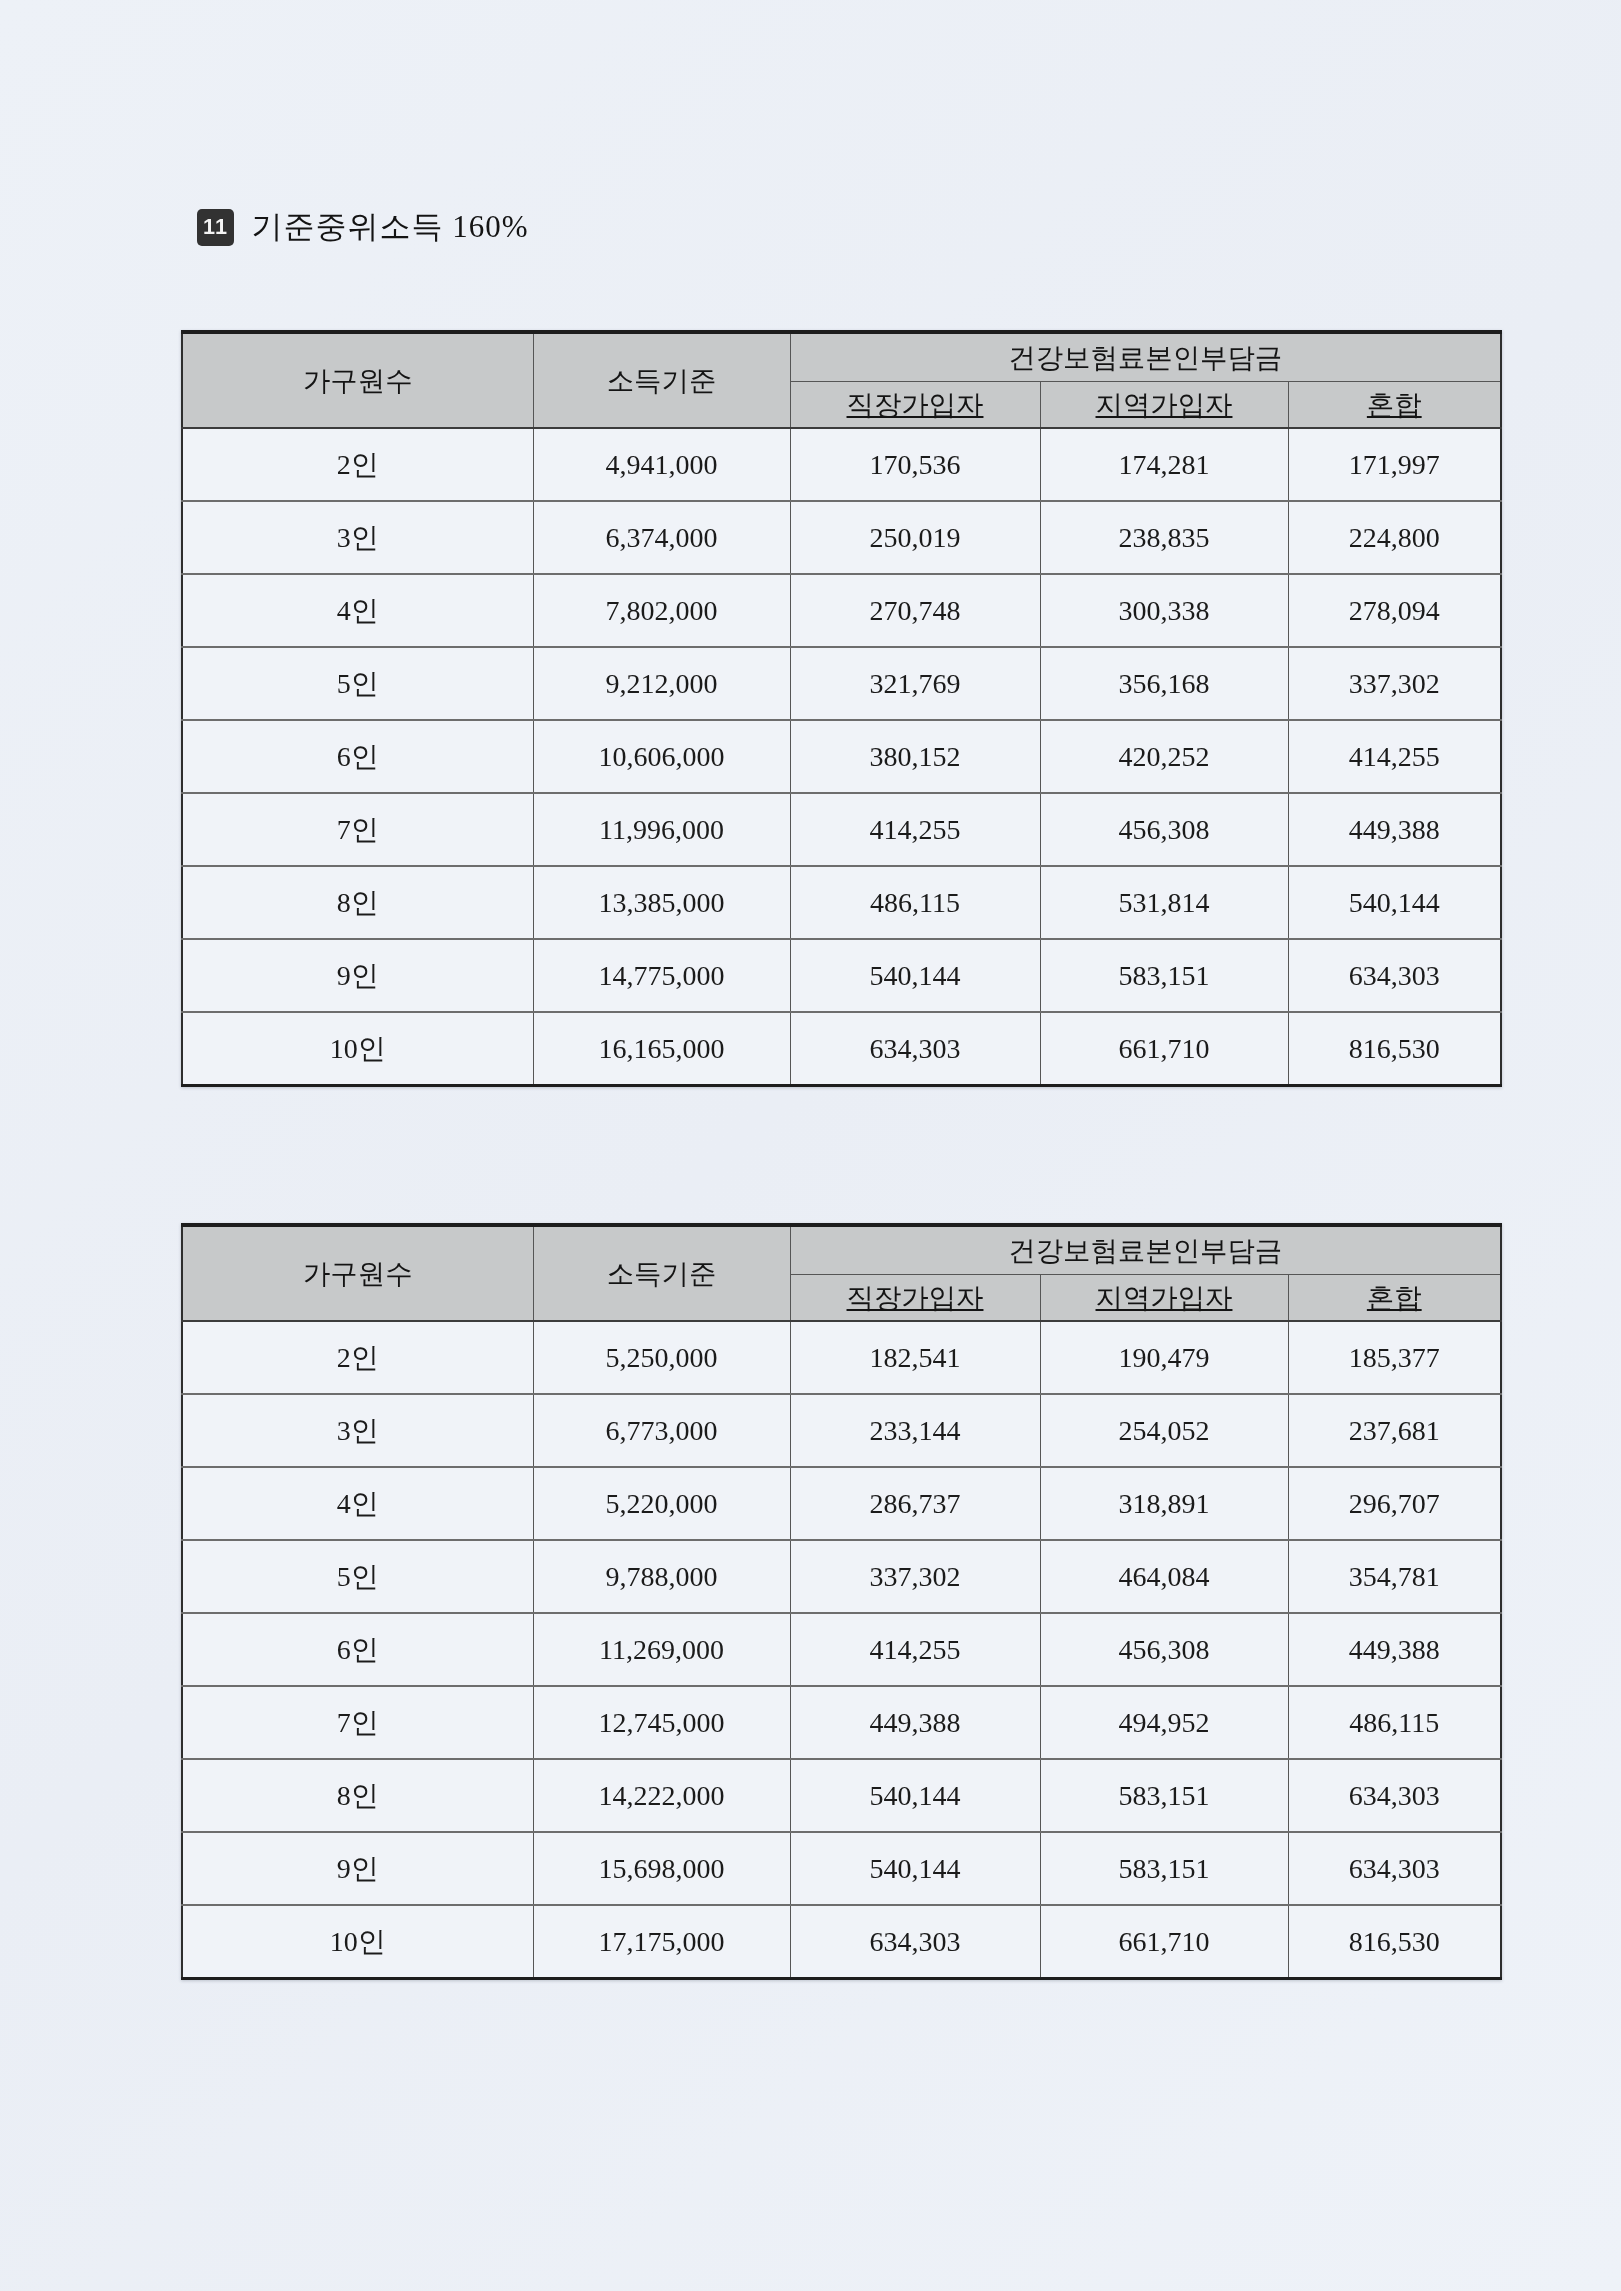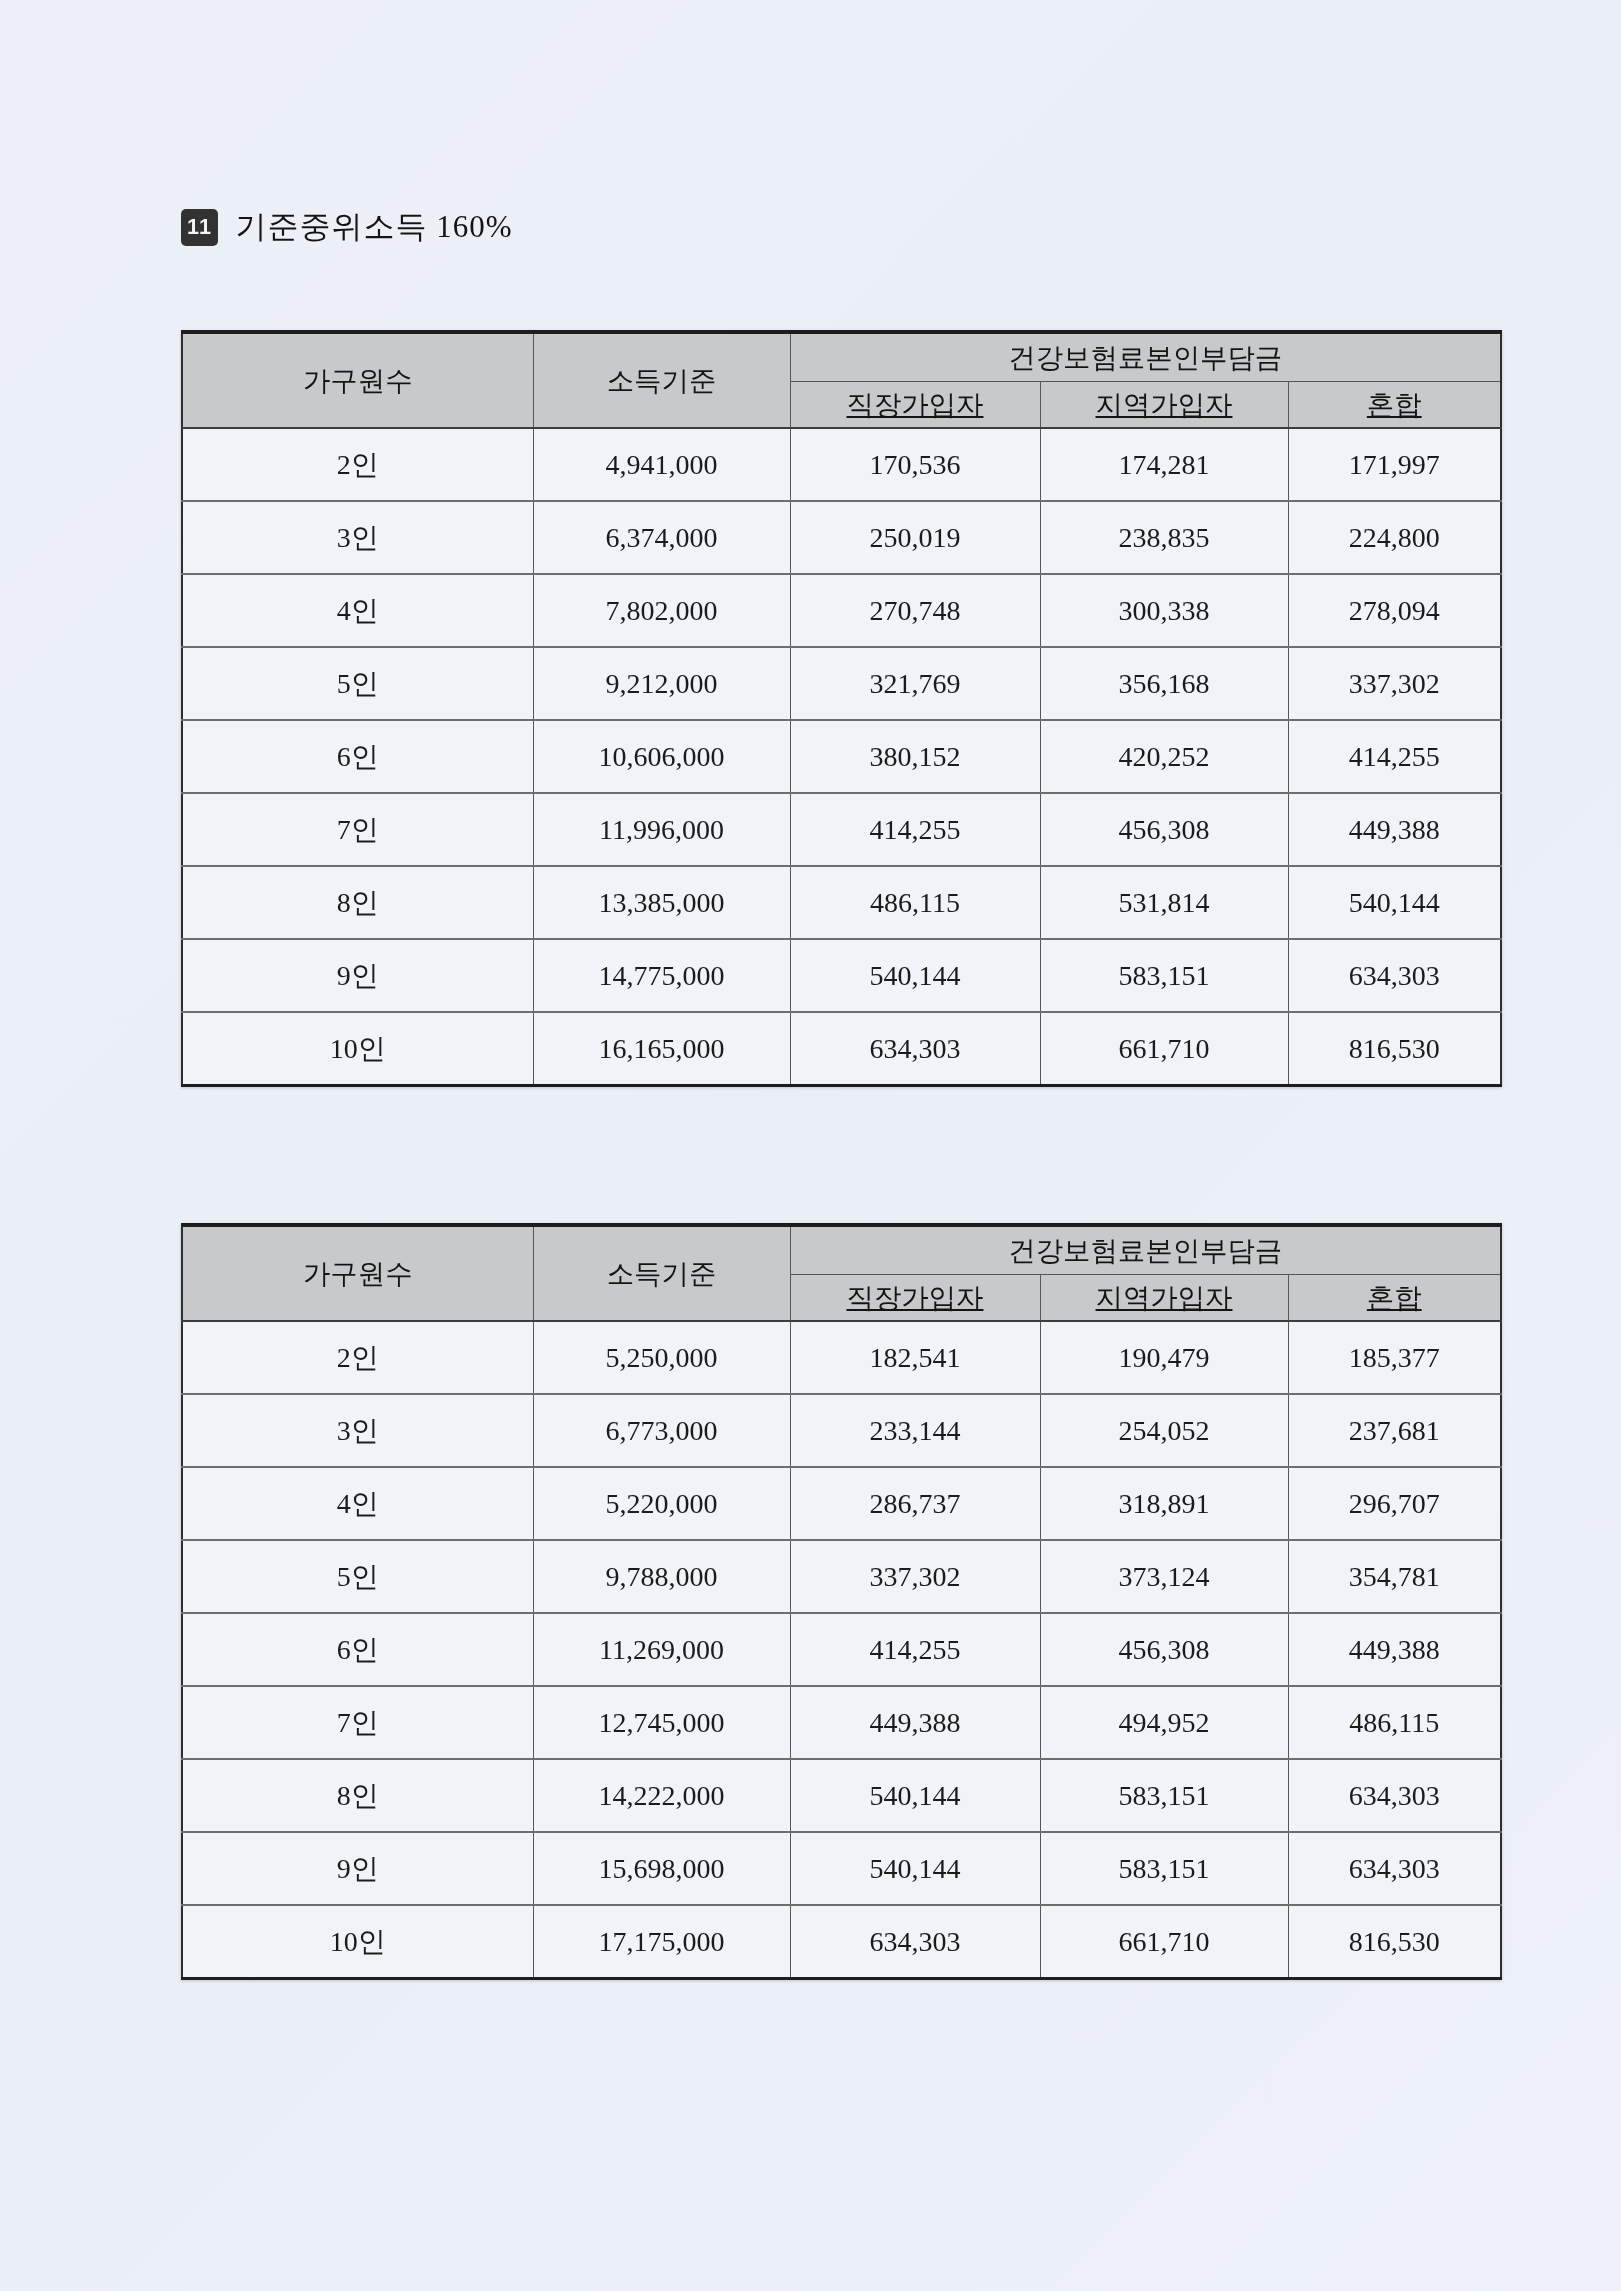--- a/index.html
+++ b/index.html
@@ -20,20 +20,21 @@
     display:flex;align-items:center;gap:17.6px;
     font-size:31px;letter-spacing:1px;color:#141414;
   }
   .badge{
     width:37px;height:37px;flex:0 0 37px;
     background:#323232;color:#f4f4f4;
     border-radius:4.9px;
     display:flex;align-items:center;justify-content:center;
     font-size:21.6px;font-weight:bold;
     font-family:"Liberation Sans","DejaVu Sans",sans-serif;
+    margin-left:16px;
   }
   table.income{
     border-collapse:collapse;
     width:1318px;
     table-layout:fixed;
     background:#f0f3f8;
     border-top:4.9px solid #1d1d1d;
     border-bottom:3.9px solid #1d1d1d;
     border-left:2px solid #2e2e2e;
     border-right:2px solid #2e2e2e;
@@ -202,21 +203,21 @@
             <td>4인</td>
             <td>5,220,000</td>
             <td>286,737</td>
             <td>318,891</td>
             <td>296,707</td>
           </tr>
           <tr>
             <td>5인</td>
             <td>9,788,000</td>
             <td>337,302</td>
-            <td>373,124</td>
+            <td>464,084</td>
             <td>354,781</td>
           </tr>
           <tr>
             <td>6인</td>
             <td>11,269,000</td>
             <td>414,255</td>
             <td>456,308</td>
             <td>449,388</td>
           </tr>
           <tr>

